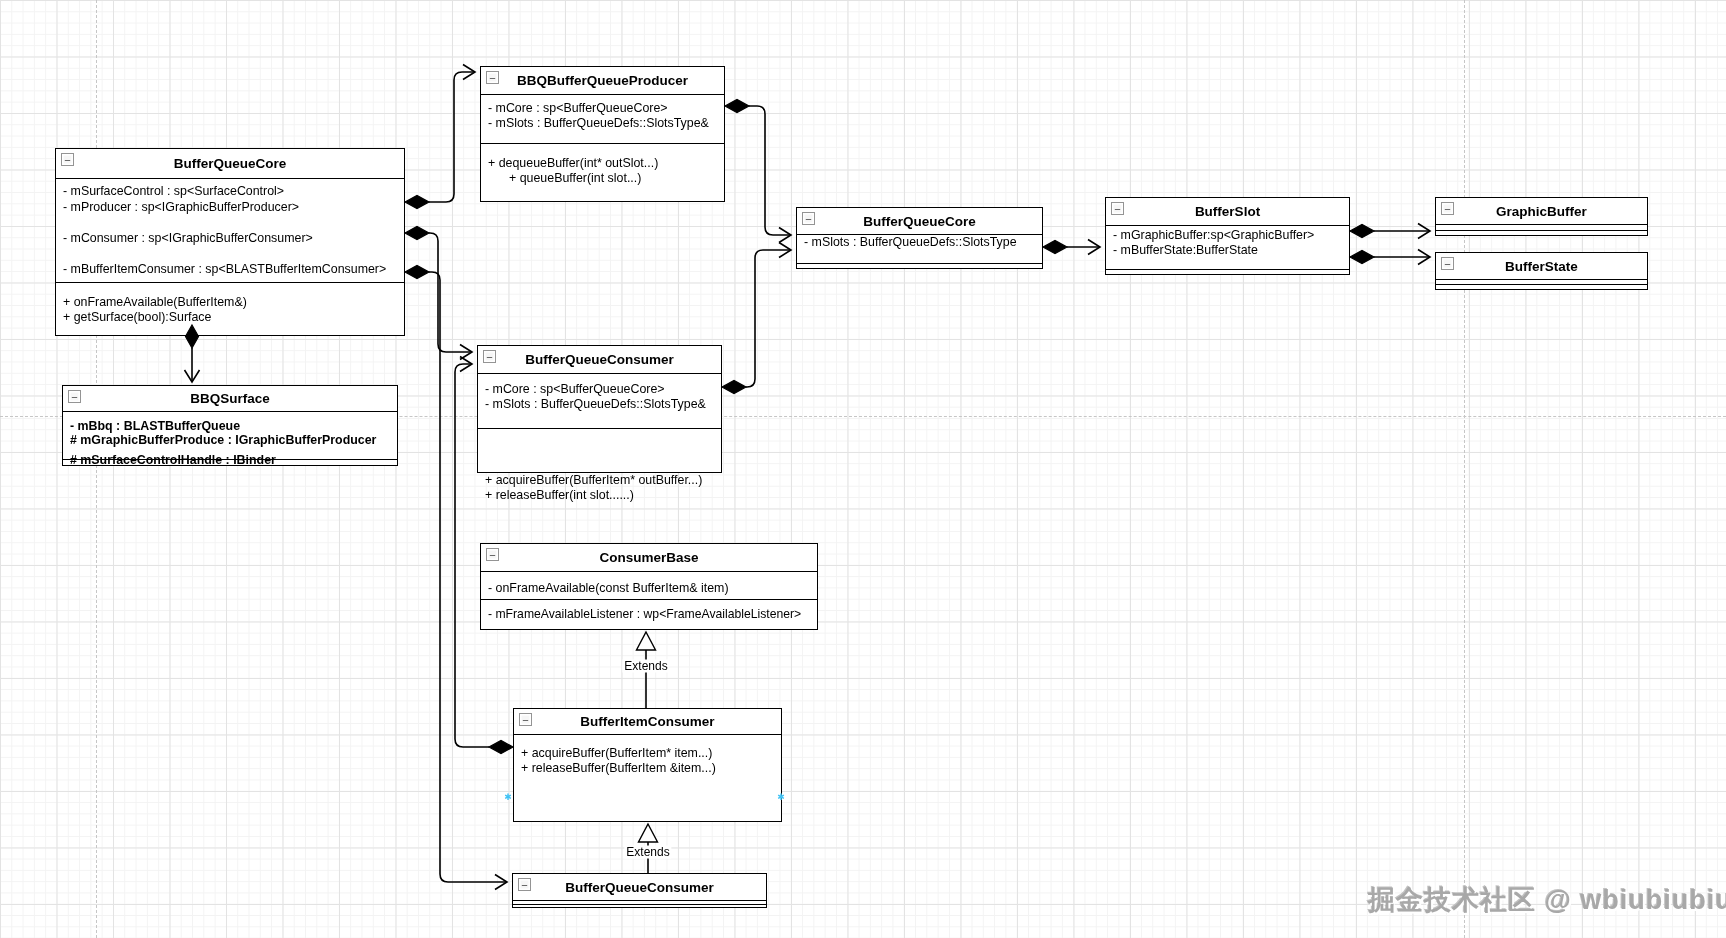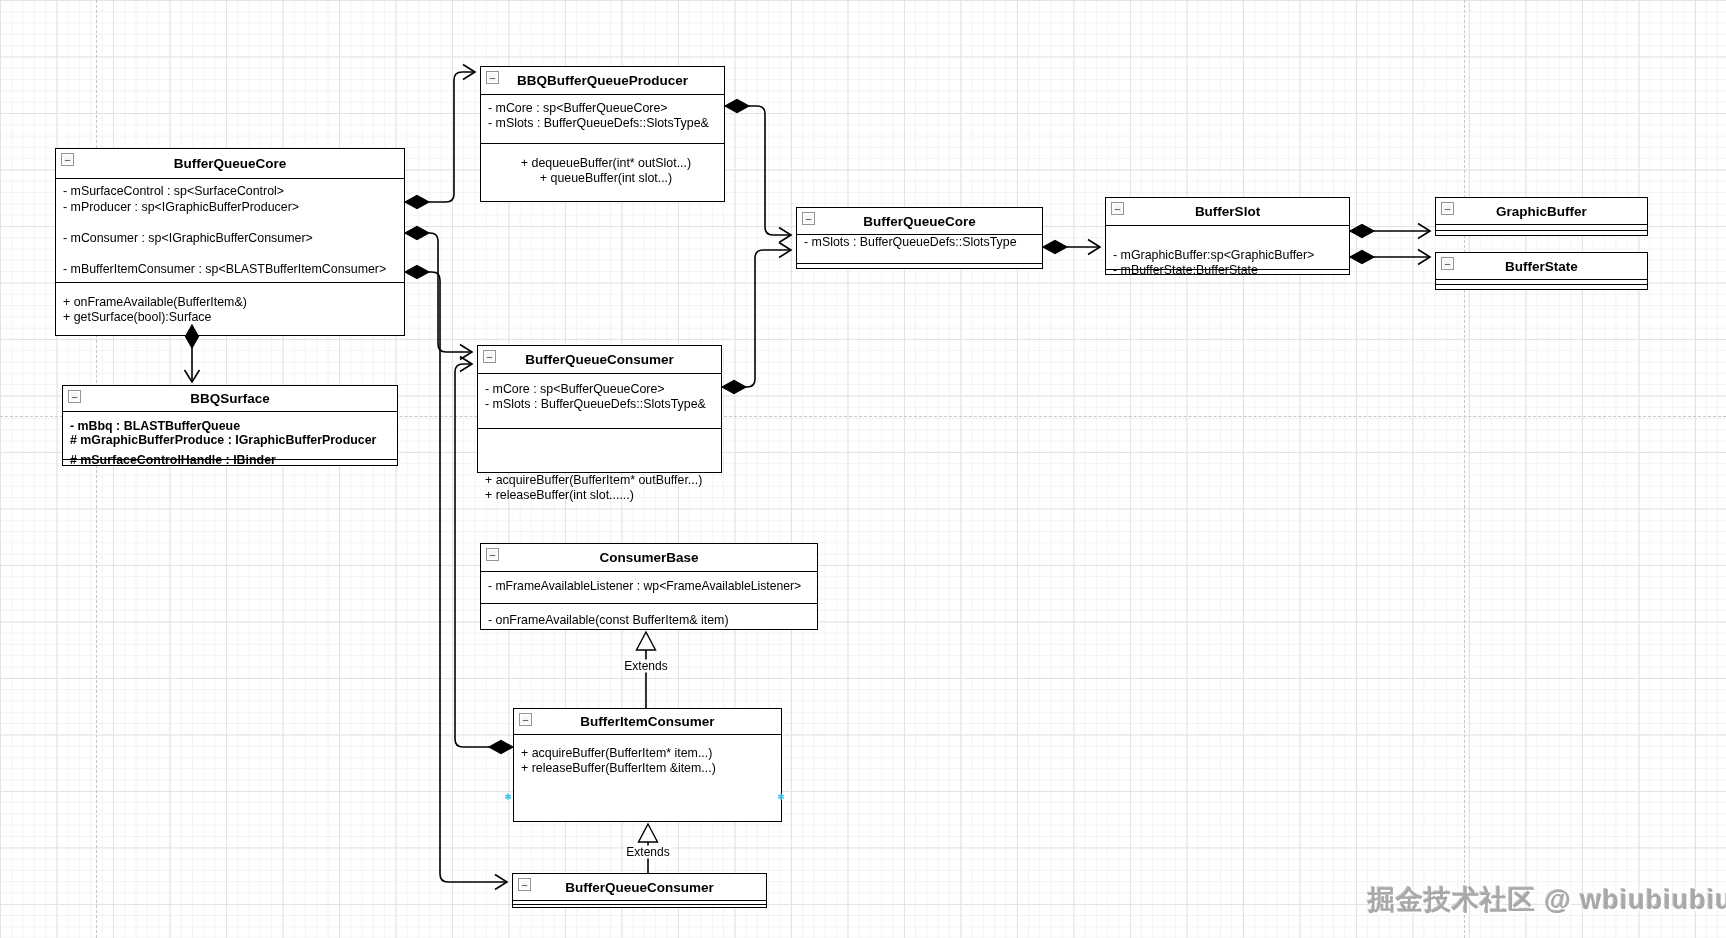--- a/index.html
+++ b/index.html
@@ -68,43 +68,43 @@
 
   <div class="cls" style="left:480px;top:66px;width:245px;height:136px;">
     <div class="ttl" style="height:27px;">
       <span class="collapse">−</span>
       <span>BBQBufferQueueProducer</span>
     </div>
     <div class="cmp" style="height:49px;padding-top:6px;">
       <div class="ln" style="height:15px;">- mCore : sp&lt;BufferQueueCore&gt;</div>
       <div class="ln" style="height:15px;">- mSlots : BufferQueueDefs::SlotsType&amp;</div>
     </div>
-    <div class="cmp" style="height:60px;padding-top:12px;text-align:center;">
+    <div class="cmp" style="height:60px;padding-top:12px;">
       <div class="ln" style="height:15px;">+ dequeueBuffer(int* outSlot...)</div>
-      <div class="ln" style="height:15px;">+ queueBuffer(int slot...)</div>
+      <div class="ln" style="height:15px;margin-left:21px;">+ queueBuffer(int slot...)</div>
     </div>
   </div>
 
   <div class="cls" style="left:796px;top:207px;width:247px;height:62px;">
     <div class="ttl" style="height:26px;">
       <span class="collapse">−</span>
       <span>BufferQueueCore</span>
     </div>
     <div class="cmp" style="height:29px;">
       <div class="ln" style="height:15px;">- mSlots : BufferQueueDefs::SlotsType</div>
     </div>
     <div class="cmp" style="height:7px;"></div>
   </div>
 
   <div class="cls" style="left:1105px;top:197px;width:245px;height:78px;">
     <div class="ttl" style="height:27px;">
       <span class="collapse">−</span>
       <span>BufferSlot</span>
     </div>
-    <div class="cmp" style="height:44px;padding-top:22px;">
+    <div class="cmp" style="height:44px;padding-top:2px;">
       <div class="ln" style="height:15px;">- mGraphicBuffer:sp&lt;GraphicBuffer&gt;</div>
       <div class="ln" style="height:15px;">- mBufferState:BufferState</div>
     </div>
     <div class="cmp" style="height:7px;"></div>
   </div>
 
   <div class="cls" style="left:1435px;top:197px;width:213px;height:39px;">
     <div class="ttl" style="height:26px;">
       <span class="collapse">−</span>
       <span>GraphicBuffer</span>
@@ -148,25 +148,25 @@
       <div class="ln" style="height:14px;margin-top:6px;"># mSurfaceControlHandle : IBinder</div>
     </div>
     <div class="cmp" style="height:8px;"></div>
   </div>
 
   <div class="cls" style="left:480px;top:543px;width:338px;height:87px;">
     <div class="ttl" style="height:27px;">
       <span class="collapse">−</span>
       <span>ConsumerBase</span>
     </div>
+    <div class="cmp" style="height:28px;padding-top:9px;">
+      <div class="ln" style="height:15px;">- onFrameAvailable(const BufferItem&amp; item)</div>
+    </div>
     <div class="cmp" style="height:32px;padding-top:7px;">
       <div class="ln" style="height:15px;font-size:12.2px;">- mFrameAvailableListener : wp&lt;FrameAvailableListener&gt;</div>
-    </div>
-    <div class="cmp" style="height:28px;padding-top:9px;">
-      <div class="ln" style="height:15px;">- onFrameAvailable(const BufferItem&amp; item)</div>
     </div>
   </div>
 
   <div class="cls" style="left:513px;top:708px;width:269px;height:114px;">
     <div class="ttl" style="height:25px;">
       <span class="collapse">−</span>
       <span>BufferItemConsumer</span>
     </div>
     <div class="cmp" style="height:55px;padding-top:11px;">
       <div class="ln" style="height:15px;">+ acquireBuffer(BufferItem* item...)</div>

